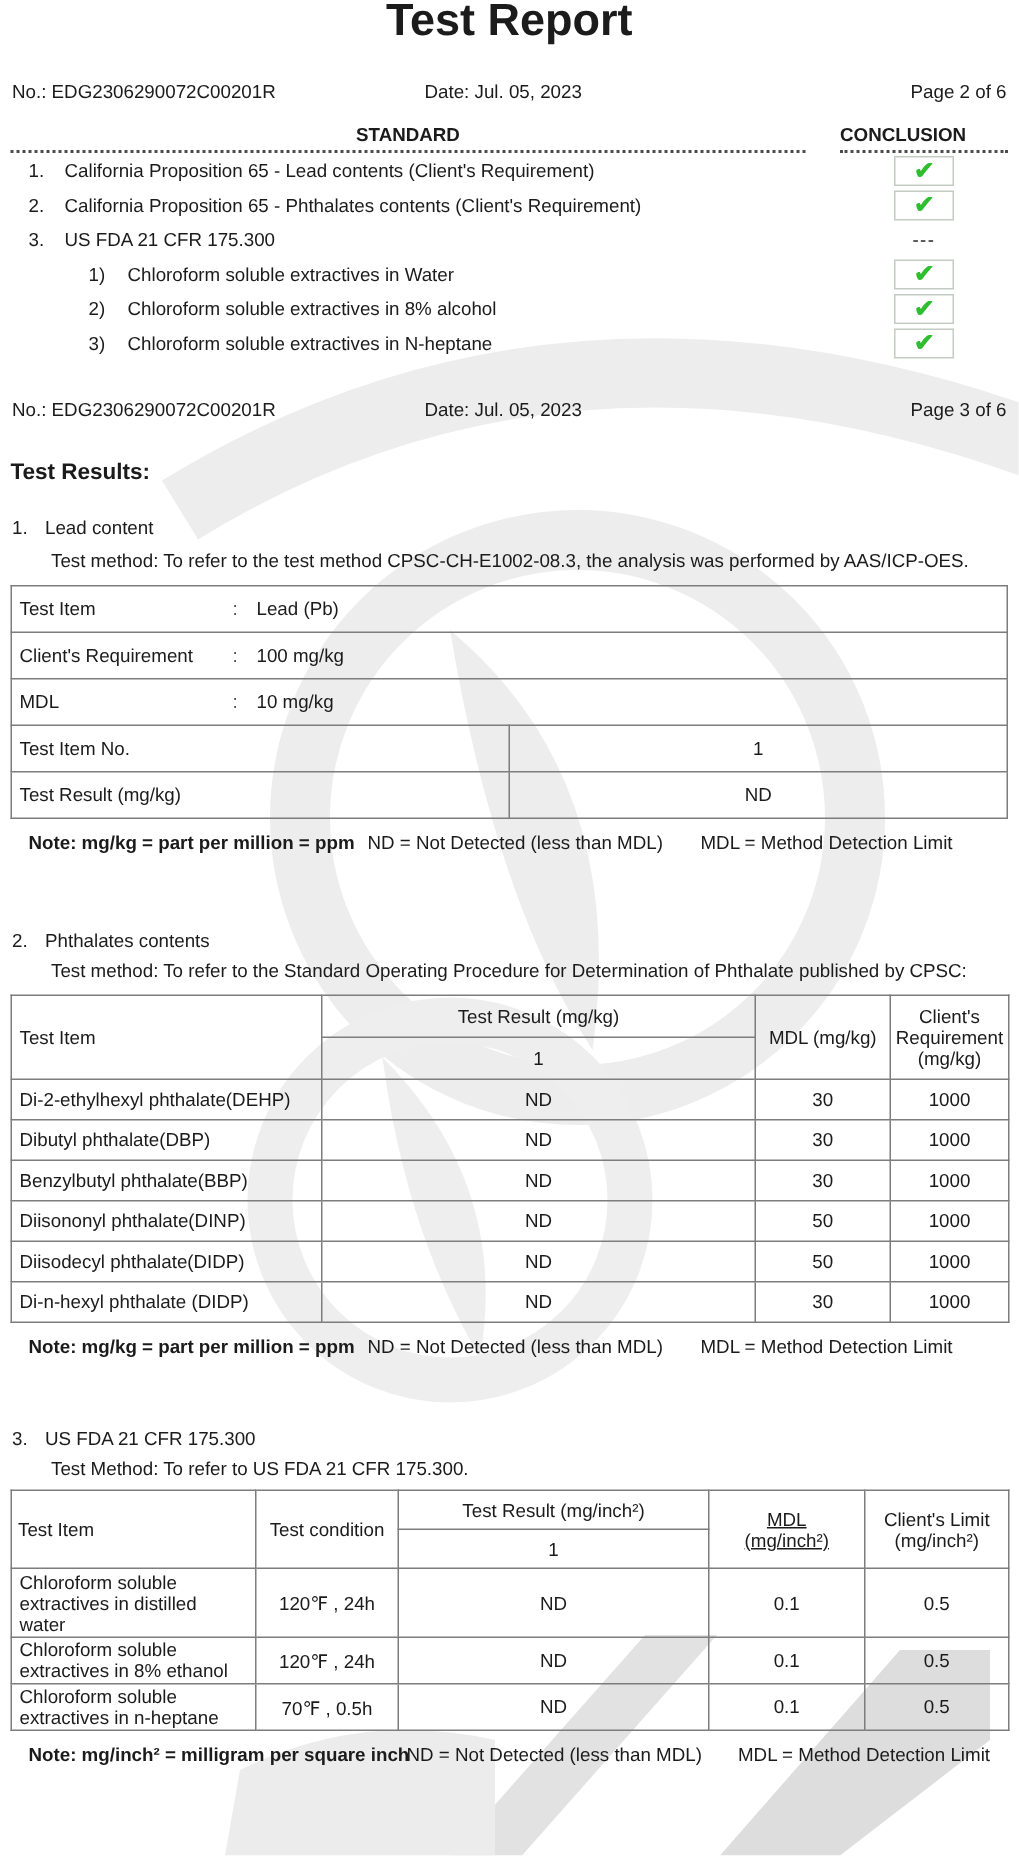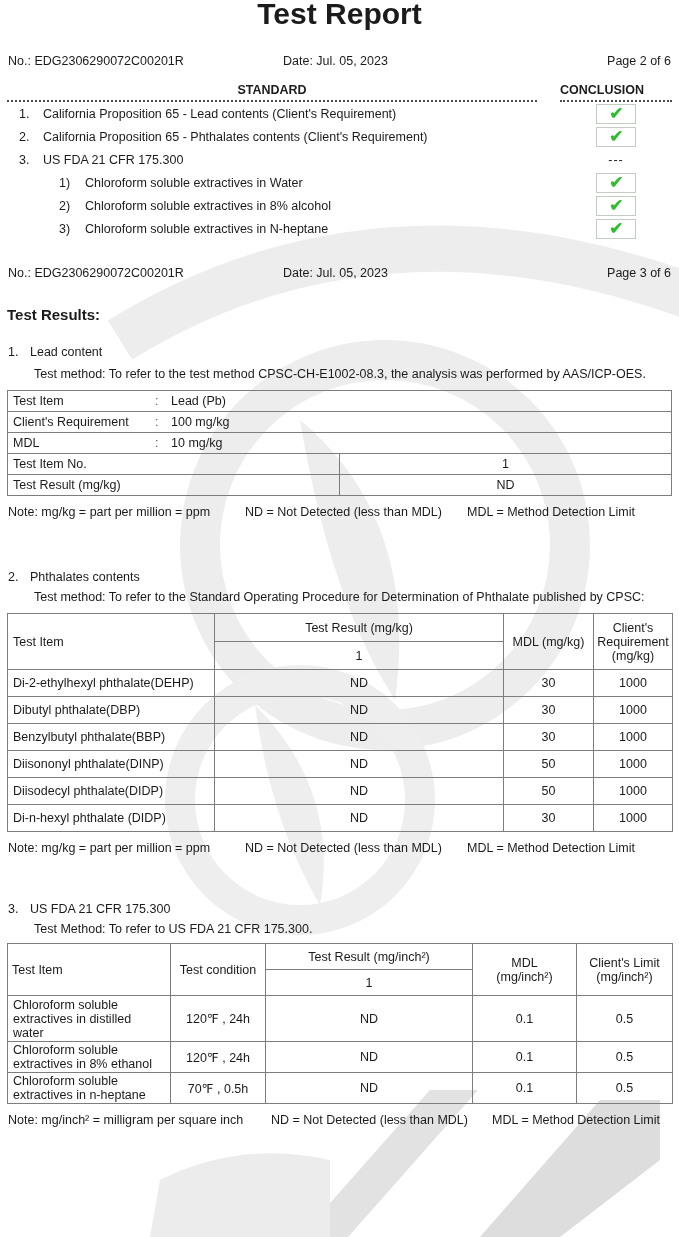--- a/index.html
+++ b/index.html
@@ -44,43 +44,43 @@
 
   .sec-heading { display:flex; margin-top:22px; }
   .sec-num { width:22px; margin-left:1px; flex:none; }
   .method { margin-left:27px; margin-top:8px; }
   .method-cont { text-align:center; margin-top:3px; }
 
   table { border-collapse:collapse; width:665px; table-layout:fixed; margin-top:9px; }
   td { border:1px solid #7d7d7d; padding:1px 5px; font-size:12.5px; vertical-align:middle; }
   .center { text-align:center; }
 
-  .t1 tr { height:21px; }
+  .t1 tr { height:31px; }
   .t1 .info-label { display:inline-block; width:142px; }
   .t1 .info-sep { display:inline-block; width:16px; color:#555; }
   .t1 .c1 { width:138px; }
 
   .t2 .h-row td { height:28px; }
   .t2 .b-row td { height:27px; }
   .t2 .col-item { width:207px; }
   .t2 .col-result { width:289px; }
   .t2 .col-mdl { width:90px; }
   .t2 .col-client { width:79px; padding:1px 2px; }
 
   .t3 .h-row td { height:26px; }
   .t3 .col-item { width:163px; padding:1px 4px; }
   .t3 .col-cond { width:95px; }
   .t3 .col-result { width:207px; }
-  .t3 .col-mdl { width:104px; padding:1px 12px; }
+  .t3 .col-mdl { width:104px; padding:1px 12px;text-decoration:underline; }
   .t3 .col-limit { width:96px; padding:1px 2px; }
   .t3 .b-row-tall td { height:46px; }
   .t3 .b-row td { height:31px; }
 
   .note { position:relative; height:16px; margin-top:9px; }
-  .note .n-a { position:absolute; left:1px; }
+  .note .n-a { position:absolute; left:12px;font-weight:bold; }
   .note .n-b { position:absolute; left:238px;text-align:center; }
   .note .n-c { position:absolute; left:460px; }
   .note-fda .n-b { left:264px; }
   .note-fda .n-c { left:485px; }
 
   .gap-lg { margin-top:49px; }
   .gap-md { margin-top:45px; }
 </style>
 </head>
 <body>

